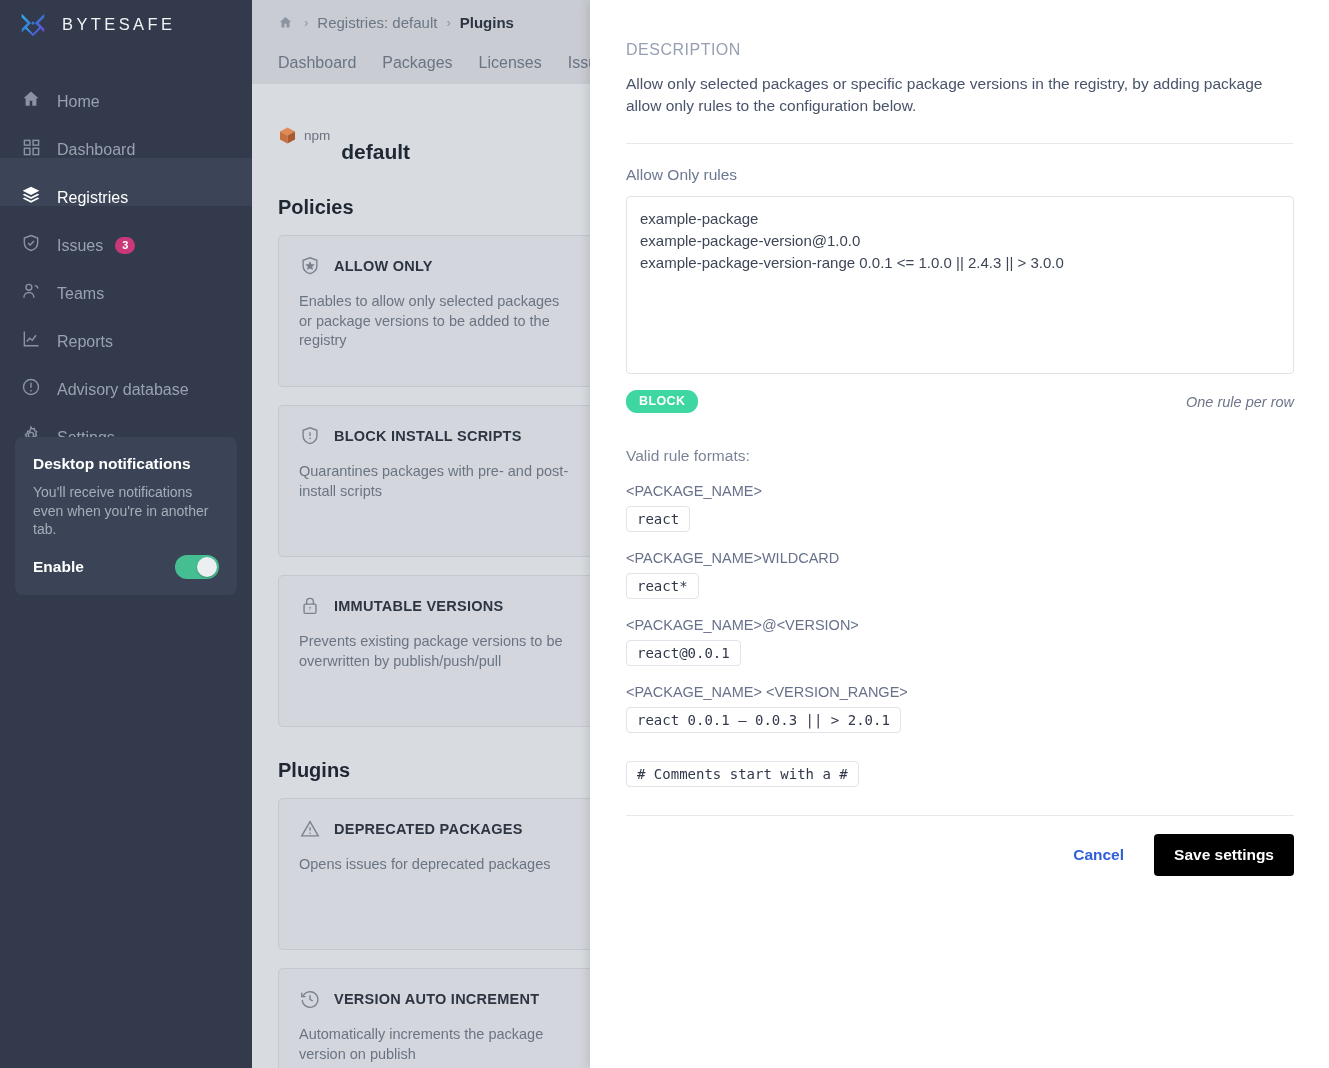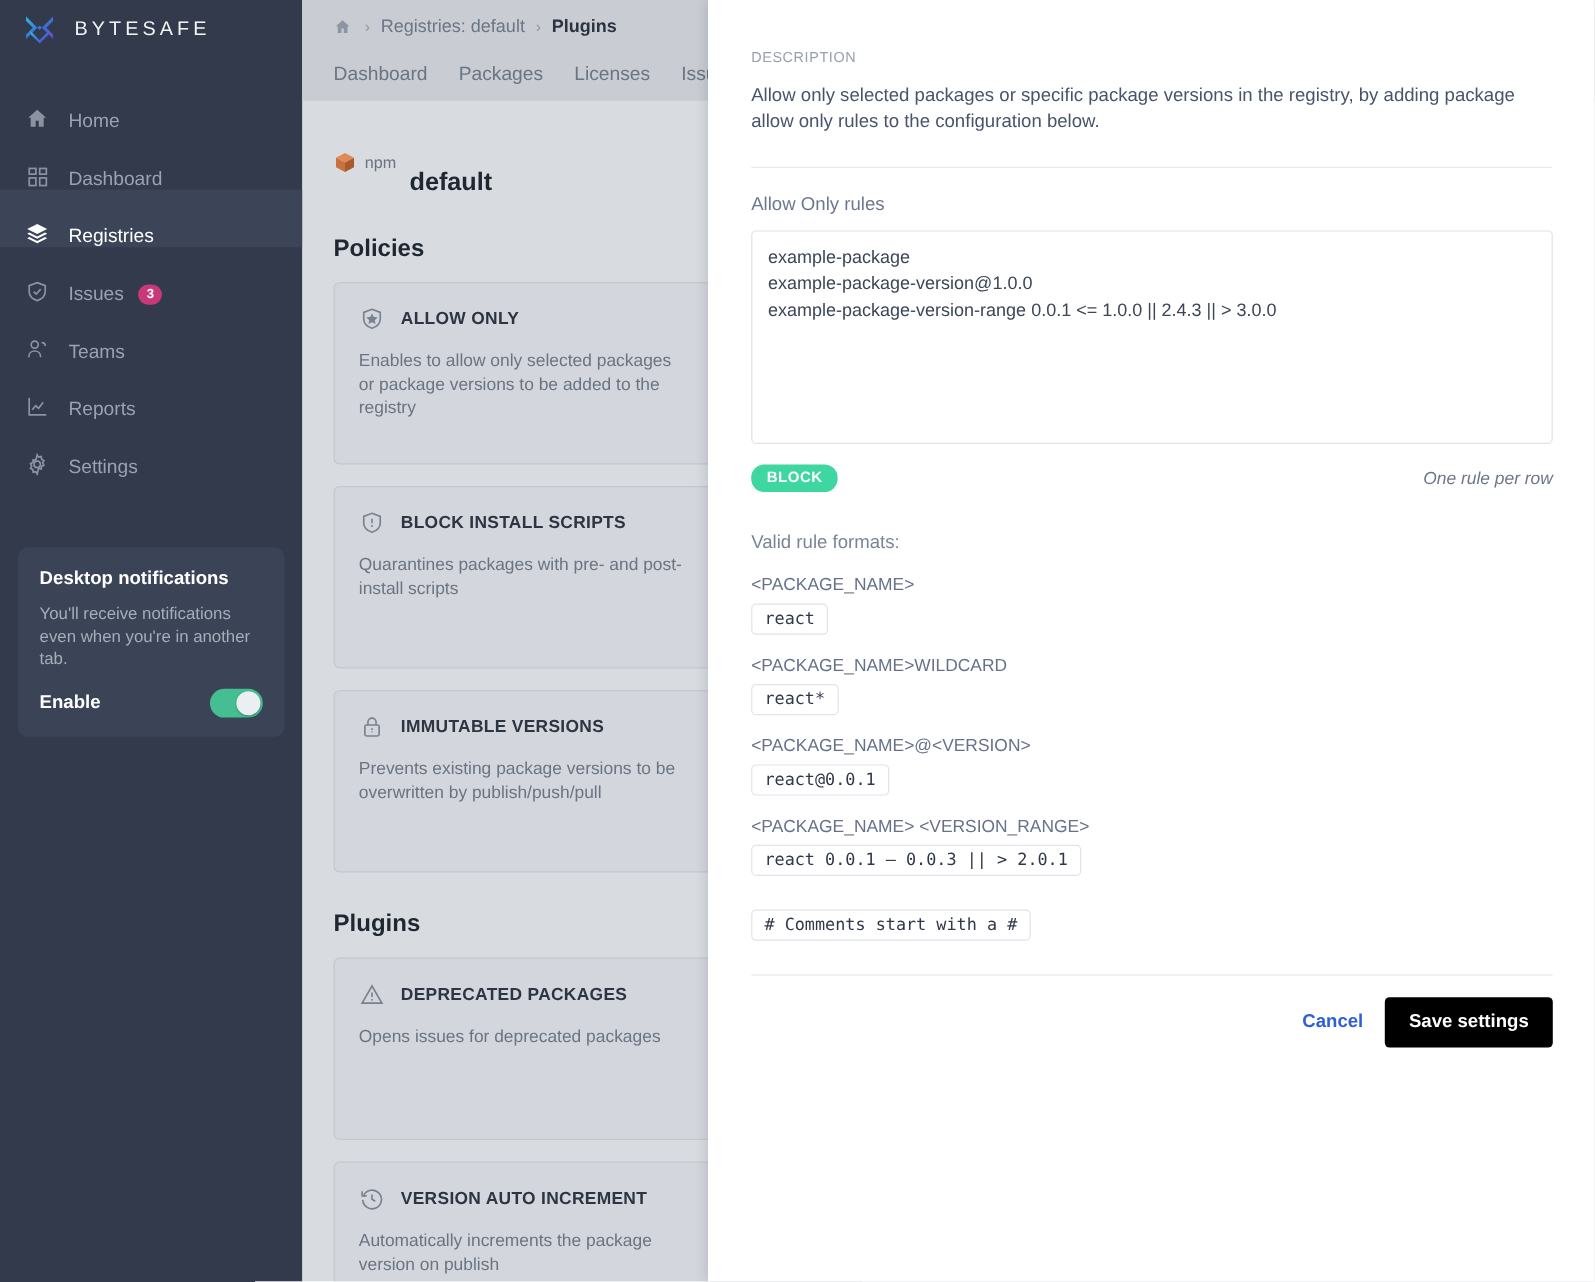--- a/index.html
+++ b/index.html
@@ -44,21 +44,21 @@
   .nav-label { line-height: 1; }
   .badge {
     margin-left: 12px;
     background: #c9397a; color: #fff;
     font-size: 11px; font-weight: 700;
     border-radius: 10px; padding: 2px 7px; line-height: 1.2;
   }
 
   
   .notif-card {
-    position: absolute; left: 15px; top: 456px;
+    position: absolute; left: 15px; top: 437px;
     width: 222px;
     background: #3b4456; border-radius: 8px;
     padding: 18px 18px 16px 18px;
   }
   .notif-title { color: #ffffff; font-size: 15.5px; font-weight: 700; }
   .notif-body {
     color: #a6adba; font-size: 14px; line-height: 1.33;
     margin-top: 10px;
   }
   .notif-row {
@@ -148,21 +148,21 @@
   .panel-head {
     display: flex; align-items: flex-start; justify-content: space-between;
     padding-top: 24px;
   }
   .panel-title { font-size: 21px; font-weight: 700; color: #2a3342; }
   .close-btn {
     color: #8d95a4; font-size: 20px; line-height: 1; cursor: pointer;
     padding: 2px 4px; margin-top: 2px;
   }
   .field-label {
-    font-size: 12px; color: #97a0b0; letter-spacing: .5px;
+    font-size: 16px; color: #97a0b0; letter-spacing: .5px;
     margin-top: 41px;
   }
   .desc-text {
     margin-top: 14px; font-size: 15.5px; color: #49546a; line-height: 1.4;
     max-width: 670px;
   }
   .hr { height: 1px; background: #e6e8ec; margin-top: 27px; }
   .rules-label { font-size: 15.5px; color: #6c7890; margin-top: 22px; }
   .rules-box {
     margin-top: 12px;
@@ -193,21 +193,21 @@
     border: 1px solid #e0e3e9; border-radius: 4px;
     padding: 4px 10px;
     font-family: "DejaVu Sans Mono", monospace;
     font-size: 14px; color: #30384a; background: #fff;
   }
   .comment-chip { margin-top: 28px; }
 
   .panel-foot-hr { height: 1px; background: #e6e8ec; margin-top: 28px; width: 668px; }
   .panel-actions {
     display: flex; align-items: center; justify-content: flex-end;
-    margin-top: 18px; width: 668px;
+    gap: 12px; margin-top: 18px; width: 668px;
   }
   .btn-cancel {
     color: #2f5fd9; font-size: 15.5px; font-weight: 700;
     background: none; border: none; cursor: pointer; padding: 10px 18px;
     font-family: "Liberation Sans", sans-serif;
   }
   .btn-save {
     background: #000000; color: #ffffff;
     font-size: 15.5px; font-weight: 700;
     border: none; border-radius: 4px; padding: 12px 20px; cursor: pointer;
@@ -297,20 +297,30 @@
       <div class="nav-item">
         <span class="nav-icon">
           <svg viewBox="0 0 24 24" width="20" height="20" fill="none" stroke="#8b93a3" stroke-width="1.7">
             <path d="M4 3 v17 h17"></path>
             <path d="M7 15 l3.5 -4 l3 2.5 l4.5 -6"></path>
           </svg>
         </span>
         <span class="nav-label">Reports</span>
       </div>
 
+      <div class="nav-item">
+        <span class="nav-icon">
+          <svg viewBox="0 0 24 24" width="20" height="20" fill="none" stroke="#8b93a3" stroke-width="1.7">
+            <circle cx="12" cy="12" r="9"></circle>
+              <path d="M12 7 v6"></path>
+              <circle cx="12" cy="16.4" r="1" fill="#8b93a3" stroke="none"></circle>
+          </svg>
+        </span>
+        <span class="nav-label">Advisory database</span>
+      </div>
 
       <div class="nav-item">
         <span class="nav-icon">
           <svg viewBox="0 0 24 24" width="20" height="20" fill="none" stroke="#8b93a3" stroke-width="1.7">
             <circle cx="12" cy="12" r="3.2"></circle>
             <path d="M12 2.5 l1.4 2.2 l2.6 -.5 l.4 2.6 l2.3 1.3 l-1.2 2.3 l1.2 2.3 l-2.3 1.3 l-.4 2.6 l-2.6 -.5 L12 21.5 l-1.4 -2.2 l-2.6 .5 l-.4 -2.6 l-2.3 -1.3 l1.2 -2.3 l-1.2 -2.3 l2.3 -1.3 l.4 -2.6 l2.6 .5 Z"></path>
           </svg>
         </span>
         <span class="nav-label">Settings</span>
       </div>

